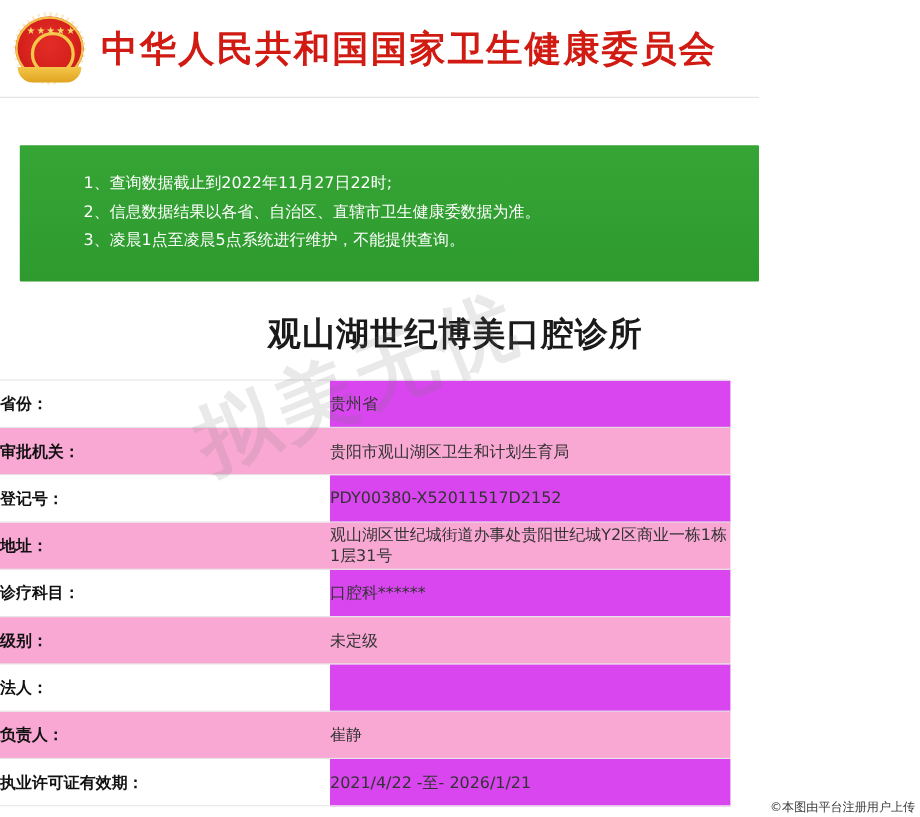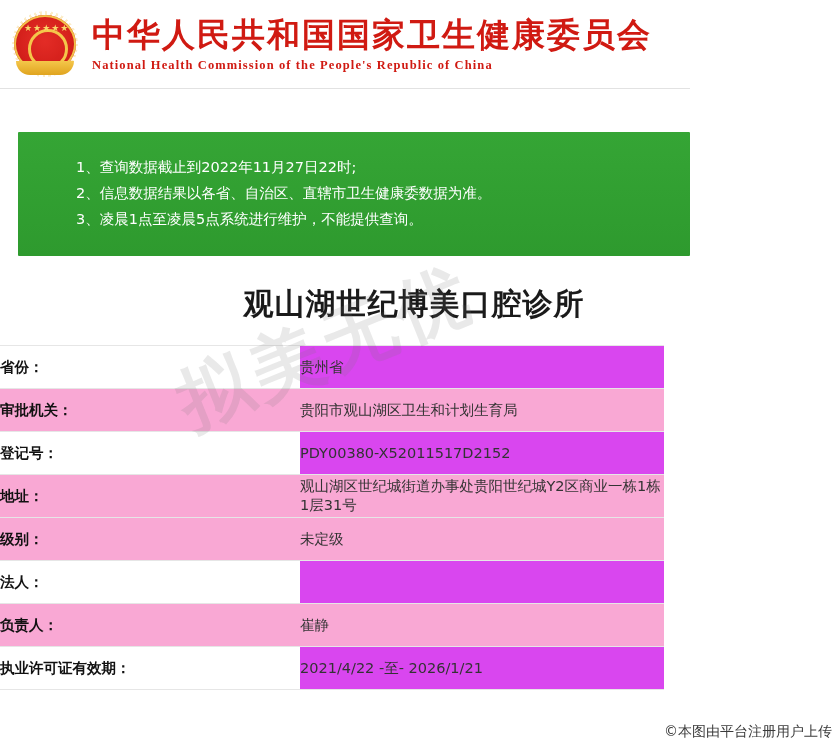--- a/index.html
+++ b/index.html
@@ -182,39 +182,38 @@
     transform: rotate(-22deg);
     white-space: nowrap;
     pointer-events: none;
     letter-spacing: 6px;
   }
   .corner-mark {
     position: absolute;
     right: 4px;
     bottom: 2px;
     font-family: "DejaVu Sans", "Liberation Sans", sans-serif;
-    font-size: 14px;
+    font-size: 11px;
     color: #3a3a3a;
     white-space: nowrap;
   }
 </style>
 </head>
 <body>
 
 <div class="header-banner">
   <div class="emblem">
     <div class="rays"></div>
     <div class="circle"></div>
     <div class="gear"></div>
     <div class="stars">★★★★★</div>
     <div class="ribbon"></div>
   </div>
   <div class="header-text">
     <div class="header-cn">中华人民共和国国家卫生健康委员会</div>
-    <div class="header-en">National Health Commission of the People's Republic of China</div>
   </div>
 </div>
 
 <div class="notice">
   <div class="notice-line">1、查询数据截止到2022年11月27日22时;</div>
   <div class="notice-line">2、信息数据结果以各省、自治区、直辖市卫生健康委数据为准。</div>
   <div class="notice-line">3、凌晨1点至凌晨5点系统进行维护，不能提供查询。</div>
 </div>
 
 <div class="doc-title">观山湖世纪博美口腔诊所</div>
@@ -230,20 +229,24 @@
       <td class="cell-value">贵阳市观山湖区卫生和计划生育局</td>
     </tr>
     <tr>
       <td class="cell-label">登记号：</td>
       <td class="cell-value">PDY00380-X52011517D2152</td>
     </tr>
     <tr class="row-alt">
       <td class="cell-label">地址：</td>
       <td class="cell-value">观山湖区世纪城街道办事处贵阳世纪城Y2区商业一栋1栋1层31号</td>
     </tr>
+    <tr>
+      <td class="cell-label">诊疗科目：</td>
+      <td class="cell-value">口腔科******</td>
+    </tr>
     <tr class="row-alt">
       <td class="cell-label">级别：</td>
       <td class="cell-value">未定级</td>
     </tr>
     <tr>
       <td class="cell-label">法人：</td>
       <td class="cell-value"></td>
     </tr>
     <tr class="row-alt">
       <td class="cell-label">负责人：</td>

